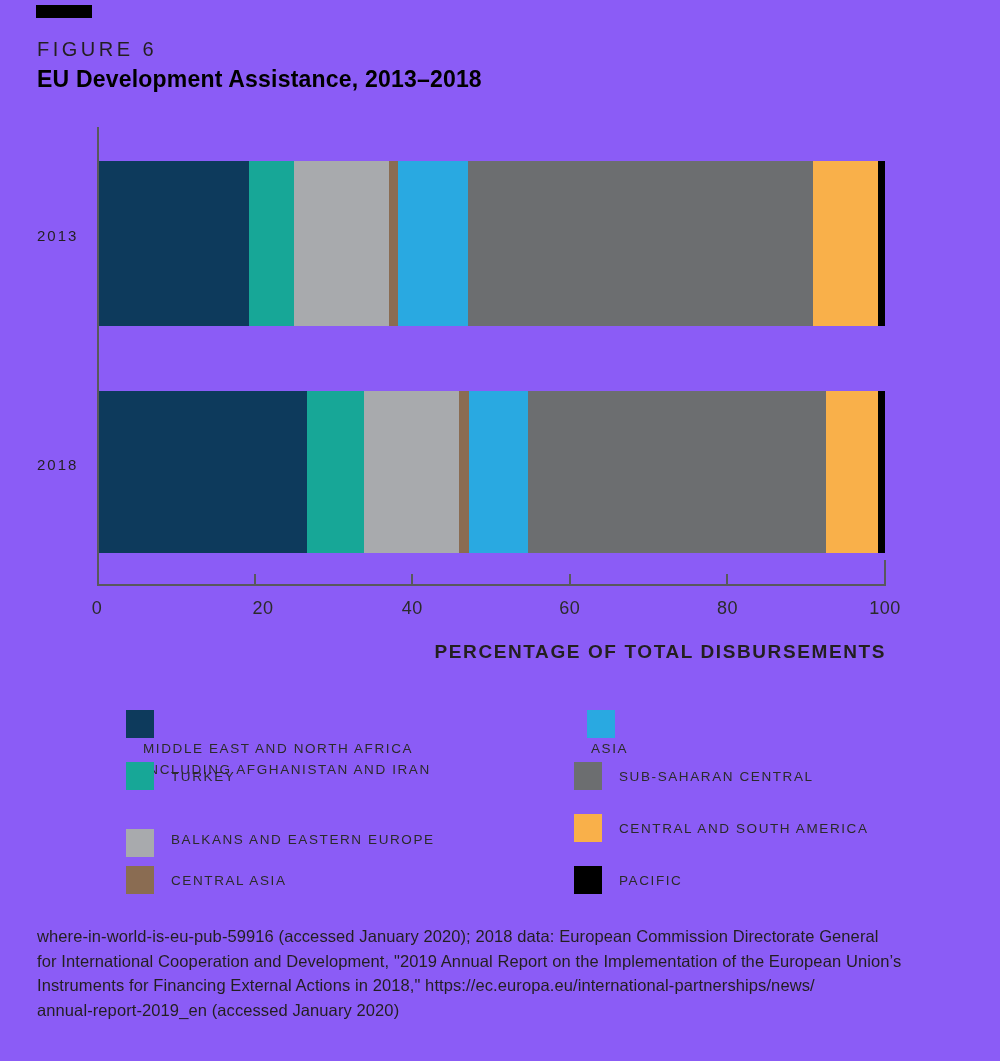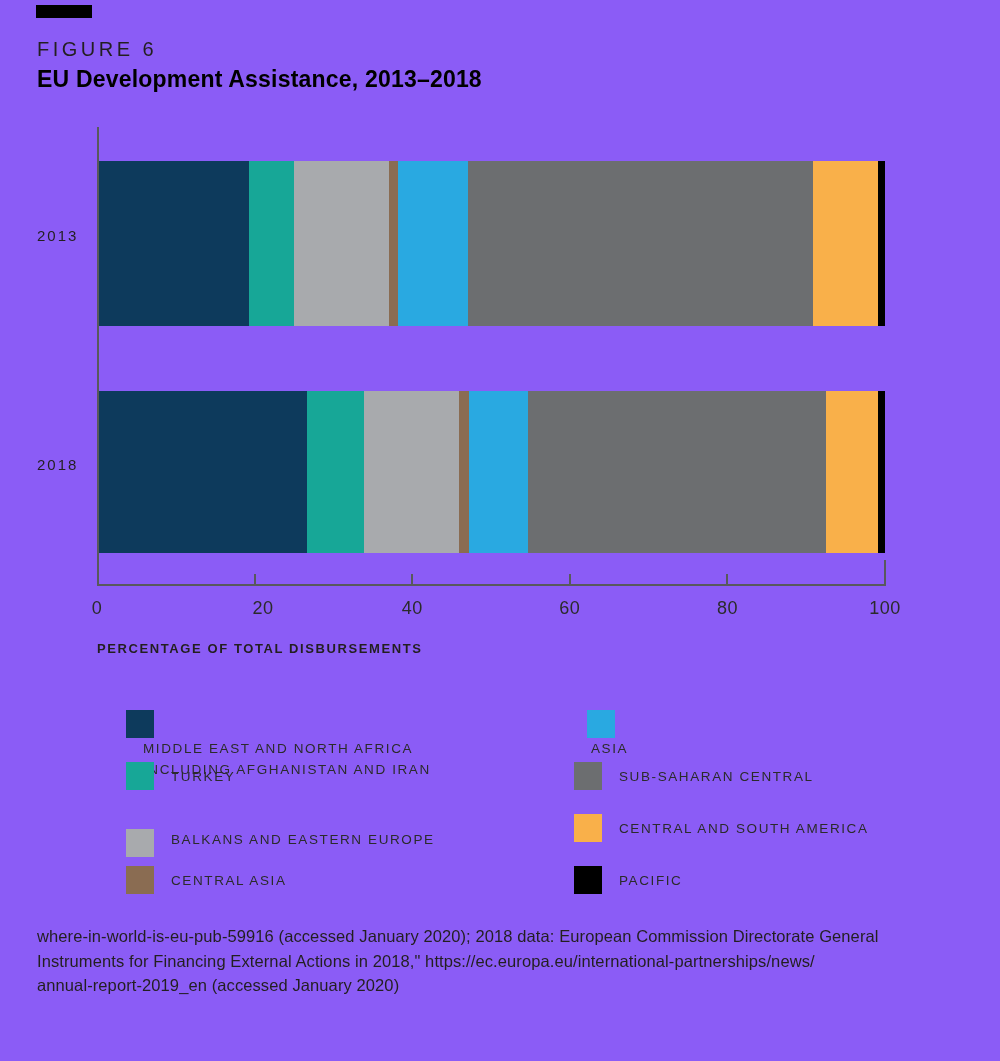--- a/index.html
+++ b/index.html
@@ -27,22 +27,22 @@
     color:#231f20;text-align:left;
   }
   #cat-0{top:227px;}
   #cat-1{top:456px;}
   .tick-mark{position:absolute;width:2px;background:#58595b;}
   .tick-label{
     position:absolute;top:598px;transform:translateX(-50%);
     font-size:18px;color:#2b2b2b;letter-spacing:0.5px;
   }
   .x-label{
-    position:absolute;left:97px;top:641px;width:789px;text-align:left;
-    font-size:13px;font-weight:700;letter-spacing:1.6px;color:#231f20;
+    position:absolute;left:97px;top:641px;width:789px;text-align:right;
+    font-size:19px;font-weight:700;letter-spacing:1.6px;color:#231f20;
   }
   .legend{position:absolute;left:0;top:0;width:1000px;height:0;}
   .legend-col{position:absolute;top:710px;}
   #legend-col-0{left:126px;width:360px;}
   #legend-col-1{left:574px;width:360px;}
   .legend-item{position:absolute;left:0;display:flex;flex-direction:row;}
   .legend-swatch{width:28px;height:28px;flex:none;}
   .legend-text{
     margin-left:17px;font-size:13.5px;letter-spacing:1.6px;line-height:21px;
     color:#2b2b2b;white-space:pre-line;
@@ -143,17 +143,18 @@
         </div>
         <div class="legend-item" style="top: 156px; align-items: center; height: 28px;">
           <div class="legend-swatch" style="background: rgb(0, 0, 0);"></div>
           <div class="legend-text">PACIFIC</div>
         </div>
       </div>
   </div>
 
   <div class="source" id="source-block">
       <div>where-in-world-is-eu-pub-59916 (accessed January 2020); 2018 data: European Commission Directorate General</div>
+      <div>for International Cooperation and Development, "2019 Annual Report on the Implementation of the European Union’s</div>
       <div>Instruments for Financing External Actions in 2018," https://ec.europa.eu/international-partnerships/news/</div>
       <div>annual-report-2019_en (accessed January 2020)</div>
     </div>
 
 </div>
 
 </body></html>

